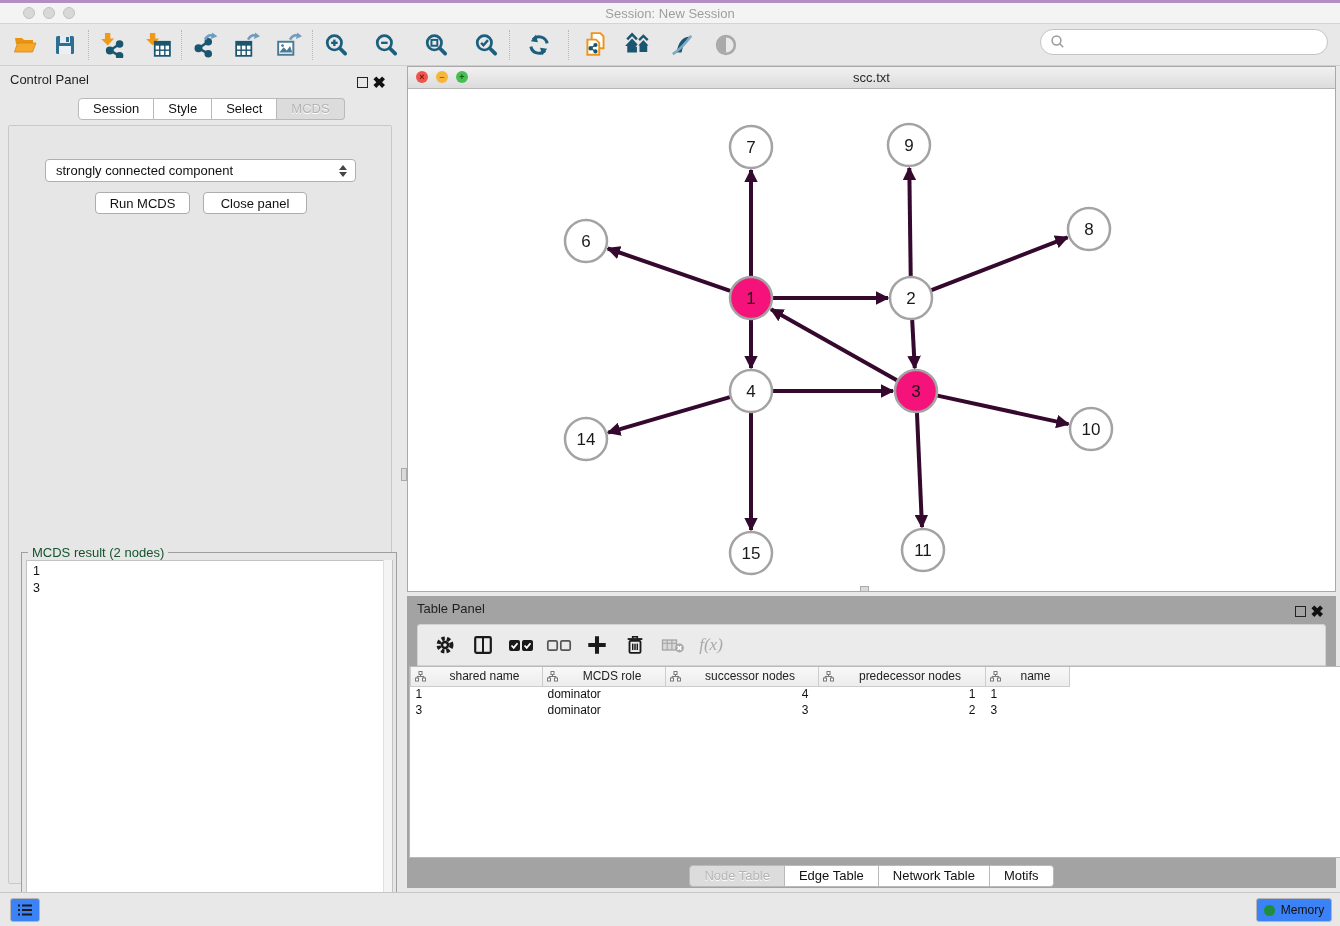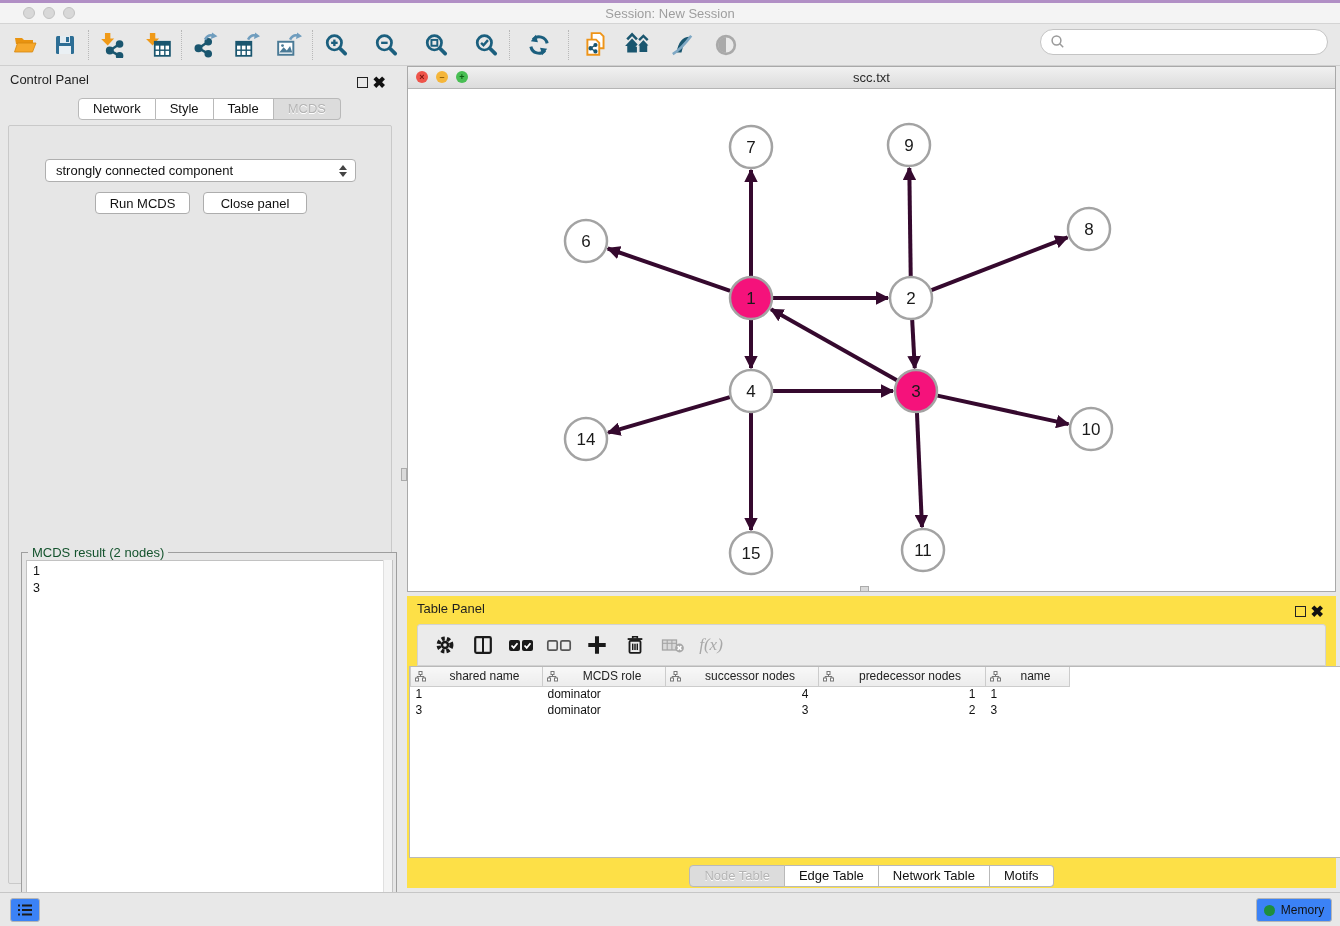--- a/index.html
+++ b/index.html
@@ -44,21 +44,21 @@
 
   
   #network-window { left:407px; top:66px; width:929px; height:526px; background:#FFFFFF; border:1px solid #A9A9A9; }
   #nw-titlebar { left:0; top:0; width:100%; height:22px; background:linear-gradient(#F1F1F1,#DCDCDC); border-bottom:1px solid #B5B5B5; }
   #nw-title { width:100%; text-align:center; line-height:22px; font-size:13px; color:#2A2A2A; }
   .traffic { width:12px; height:12px; border-radius:50%; display:inline-block; text-align:center; font-size:9px; font-weight:bold; line-height:12px; }
   #graph-svg { position:absolute; left:0; top:22px; }
   .grip { background:#DADADA; border:1px solid #ABABAB; }
 
   
-  #table-panel { left:407px; top:596px; width:929px; height:292px; background:#fde047; }
+  #table-panel { left:407px; top:596px; width:929px; height:292px; background:#a3a3a3; }
   #tp-header { left:10px; top:5px; font-size:13px; color:#1F1F1F; }
   #tp-toolbar { left:10px; top:28px; width:909px; height:42px; display:flex; align-items:center; background:#EBEBEB; border:1px solid #D2D2D2; border-radius:3px 3px 0 0; }
   .tp-icon { width:38px; height:34px; display:flex; align-items:center; justify-content:center; }
   #tp-table-area { left:2px; top:70px; width:1033px; height:192px; background:#FFFFFF; border:1px solid #B9B9B9; overflow:hidden; }
   table { border-collapse:collapse; }
   th { background:linear-gradient(#F8F8F8,#ECECEC); border:1px solid #CCCCCC; border-top:none; height:19px; font-size:12px; font-weight:normal; color:#222; text-align:center; position:relative; padding:0 4px 0 20px; }
   th .th-icon { position:absolute; left:4px; top:4px; }
   td { font-size:12px; color:#111; height:16px; padding:0 10px 0 5px; }
   td.num { text-align:right; }
   #tp-tabs { left:0; top:269px; width:929px; display:flex; justify-content:center; }
@@ -250,23 +250,23 @@
     <input type="text" placeholder="" style="">
   </div>
 </div>
 
 <div id="control-panel" class="abs">
   <div id="cp-header" class="abs">Control Panel</div>
   <div class="abs" style="right:32px; top:8px;"><span class="panel-float"></span></div>
   <div class="abs" style="right:14px; top:8px;"><span class="panel-close">✖</span></div>
 
   <div class="abs tabs-row" style="left:78px; top:32px;">
-    <div class="tab">Network</div>
+    <div class="tab">Session</div>
     <div class="tab">Style</div>
-    <div class="tab">Table</div>
+    <div class="tab">Select</div>
     <div class="tab selected">MCDS</div>
   </div>
 
   <div id="cp-inner" class="abs">
     <div id="opt-select" class="abs">
       <span>strongly connected component</span>
       <span class="stepper">
           <span class="tri-up"></span>
           <span class="tri-down"></span>
         </span>

